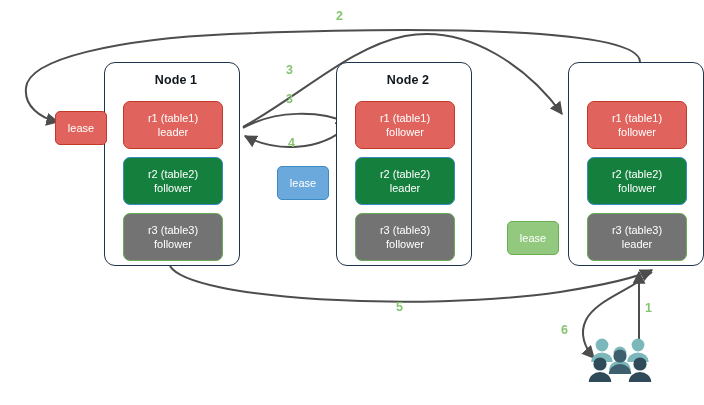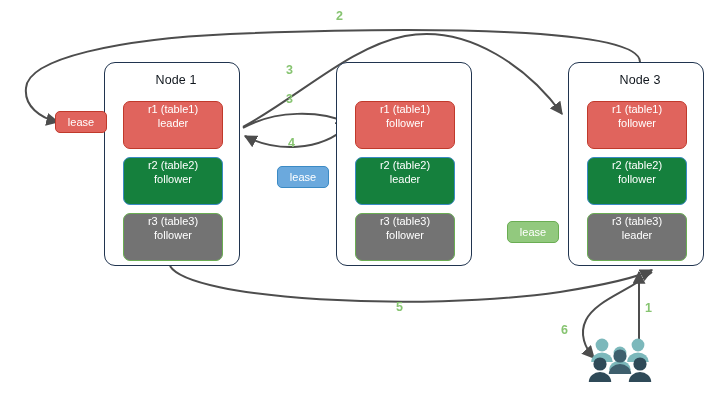--- a/index.html
+++ b/index.html
@@ -32,48 +32,48 @@
     background: #ffffff;
     box-sizing: border-box;
   }
   .node-title {
     position: absolute;
     left: 8px;
     right: 0;
     top: 10px;
     text-align: center;
     font-size: 12.5px;
-    font-weight: normal;
+    font-weight: bold;
     color: #10161d;
     letter-spacing: .1px;
   }
   .replica {
     position: absolute;
     left: 18px;
     width: 100px;
     height: 48px;
     border-radius: 7px;
     box-sizing: border-box;
     display: flex;
     flex-direction: column;
     align-items: center;
-    justify-content: flex-start;
+    justify-content: center;
     color: #ffffff;
     font-size: 11px;
     line-height: 14px;
     text-align: center;
   }
   .replica .ln { display: block; }
   .rep-red   { background: #e0645d; border: 1.6px solid #c0392b; }
   .rep-blue  { background: #15803d; border: 1.6px solid #3b8ac4; }
   .rep-green { background: #737373; border: 1.6px solid #6aad53; }
 
   .lease {
     position: absolute;
-    height: 22px;
+    height: 34px;
     border-radius: 5px;
     box-sizing: border-box;
     display: flex;
     align-items: center;
     justify-content: center;
     color: #ffffff;
     font-size: 11px;
   }
   .lease-red   { background: #e0645d; border: 1.6px solid #c0392b; }
   .lease-blue  { background: #6ba9dd; border: 1.6px solid #3b8ac4; }
@@ -132,36 +132,36 @@
       <span class="ln">r2 (table2)</span>
       <span class="ln">follower</span>
     </div>
     <div class="replica rep-green" style="top:150px;">
       <span class="ln">r3 (table3)</span>
       <span class="ln">follower</span>
     </div>
   </div>
 
   <div class="node-box" style="left:336px; top:62px; width:136px; height:204px;">
+    <div class="node-title">Node 2</div>
     <div class="replica rep-red" style="top:38px;">
       <span class="ln">r1 (table1)</span>
       <span class="ln">follower</span>
     </div>
     <div class="replica rep-blue" style="top:94px;">
       <span class="ln">r2 (table2)</span>
       <span class="ln">leader</span>
     </div>
     <div class="replica rep-green" style="top:150px;">
       <span class="ln">r3 (table3)</span>
       <span class="ln">follower</span>
     </div>
   </div>
 
   <div class="node-box" style="left:568px; top:62px; width:136px; height:204px;">
-    <div class="node-title">Node 3</div>
     <div class="replica rep-red" style="top:38px;">
       <span class="ln">r1 (table1)</span>
       <span class="ln">follower</span>
     </div>
     <div class="replica rep-blue" style="top:94px;">
       <span class="ln">r2 (table2)</span>
       <span class="ln">follower</span>
     </div>
     <div class="replica rep-green" style="top:150px;">
       <span class="ln">r3 (table3)</span>

